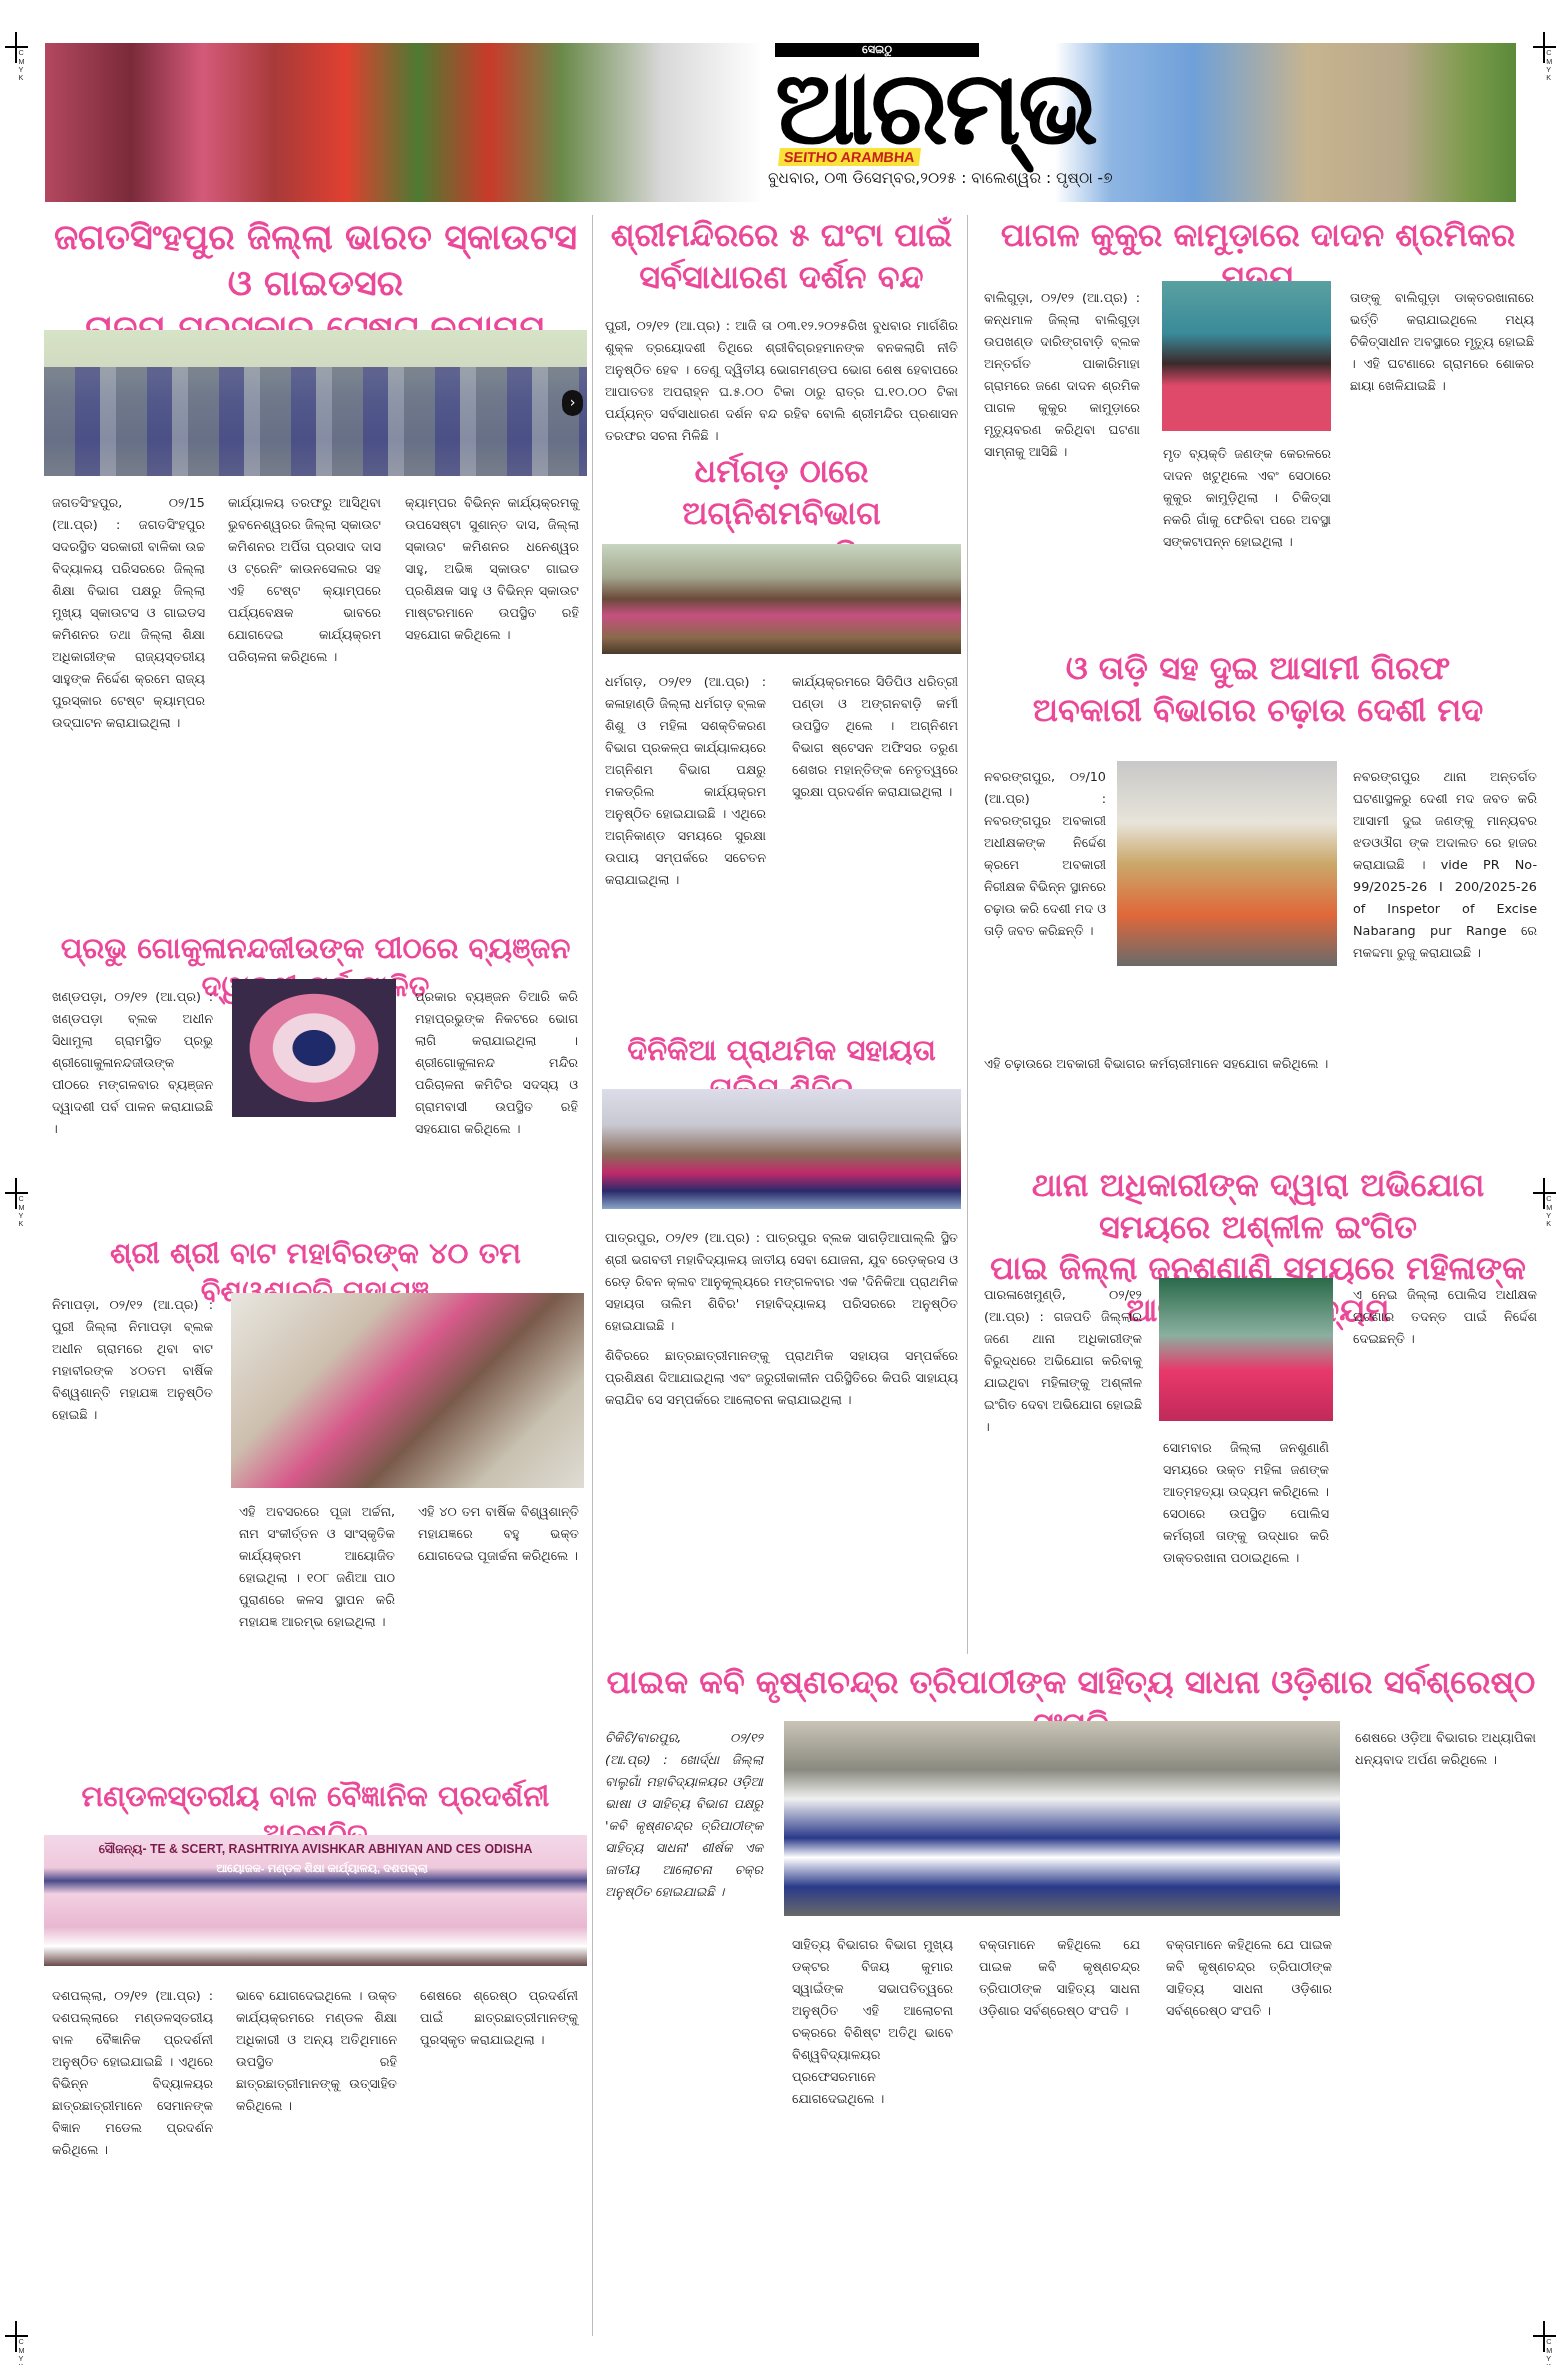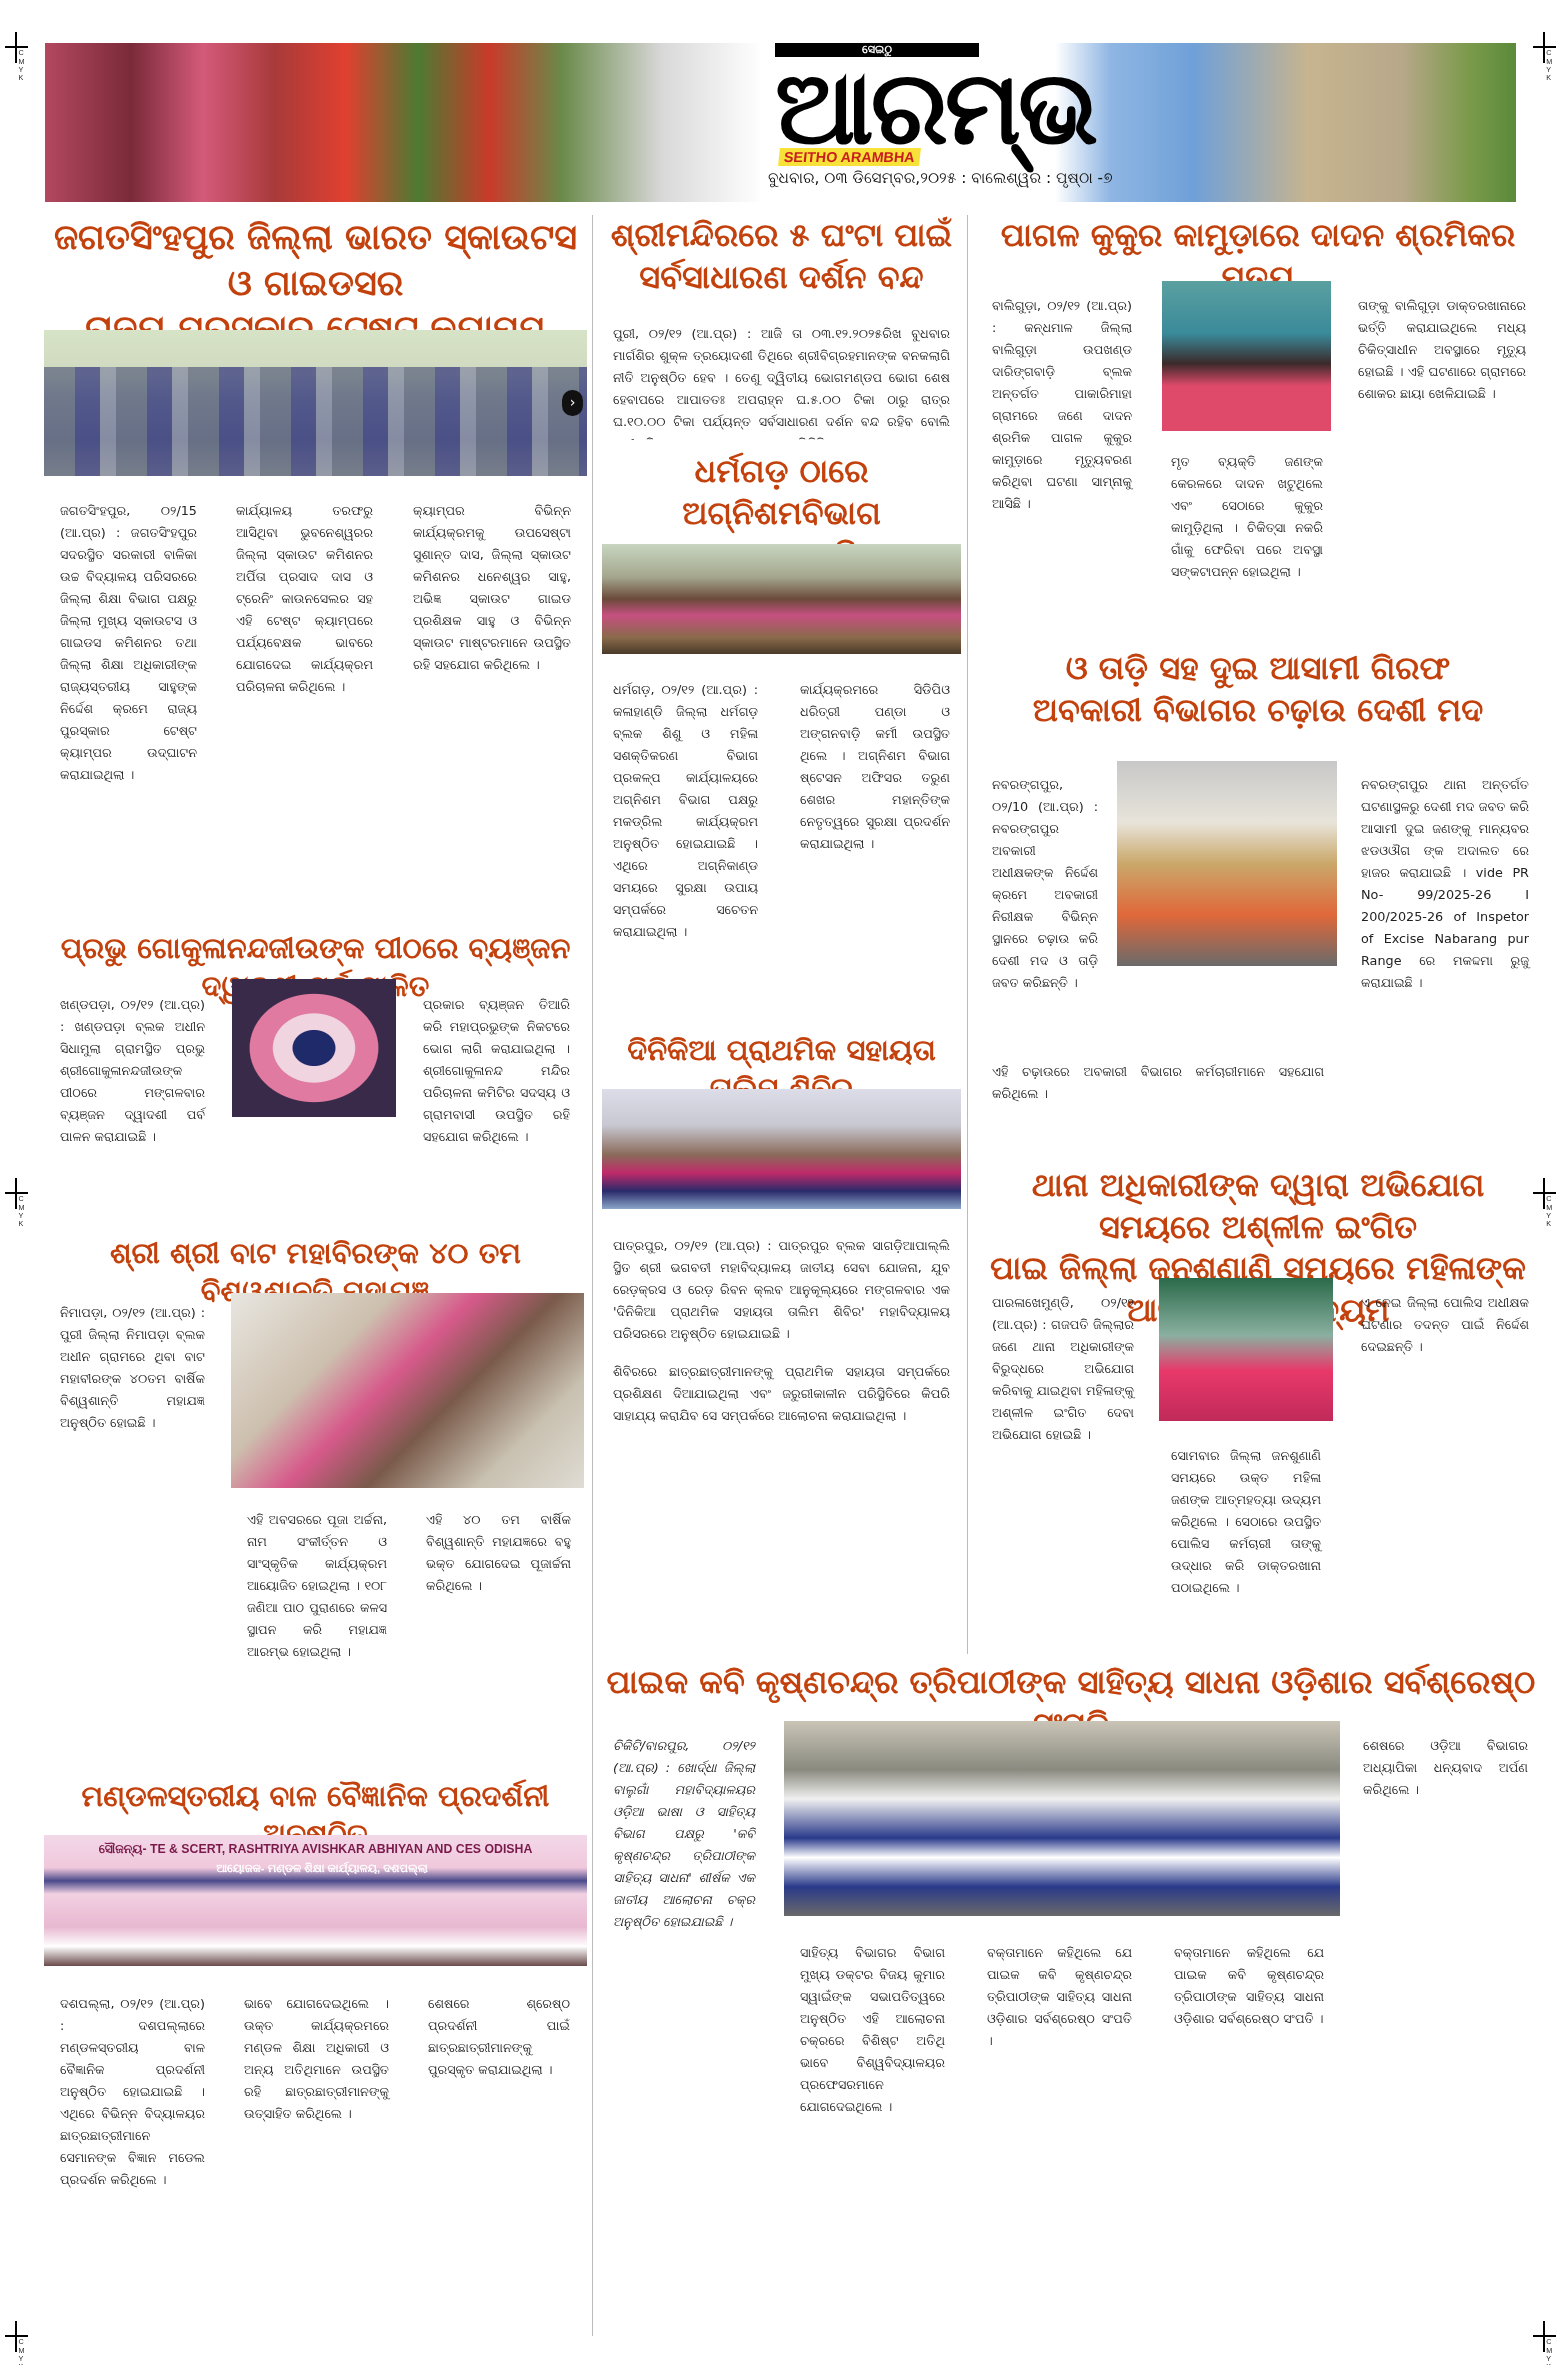--- a/index.html
+++ b/index.html
@@ -17,28 +17,28 @@
     background: linear-gradient(90deg, #b3485f 0%, #7a2a3a 12%, #d45a7a 22%, #a83a3a 32%, #e04030 42%, #4d7a32 52%, #c93a2a 62%, #6a8a4a 72%, #d8d8d8 86%, #ffffff 100%); }
   .band-right { left: 1055px; top: 43px; width: 461px; height: 159px;
     background: linear-gradient(90deg, #ffffff 0%, #8fb6e3 12%, #6fa0d8 30%, #c7b48f 55%, #b8a88a 75%, #7a9a4a 90%, #5a8a3a 100%); }
   .logo-box { left: 775px; top: 43px; width: 241px; height: 149px; }
   .logo-topbar { position: absolute; left: 0; top: 0; width: 204px; height: 14.3px; background: #000; color: #fff; font-size: 11.3px; font-weight: bold; text-align: center; line-height: 14.3px; }
   .logo-main { position: absolute; left: 0; top: 11.3px; width: 215px; font-size: 102px; font-weight: bold; line-height: 108px; letter-spacing: -3.1px; color: #000; }
   .logo-tag { position: absolute; left: 4.1px; top: 105px; background: #f8e23a; color: #c81e1e; font-family: "Liberation Sans", sans-serif; font-weight: bold; font-size: 14.3px; padding: 1px 5.1px; transform: skewX(-6deg); }
   .dateline { left: 768px; top: 169px; width: 287px; font-size: 15.4px; text-align: center; white-space: nowrap; }
 
   
-  .hl { position: absolute; font-weight: bold; text-align: center; color: #c2410c; line-height: 1.3; }
+  .hl { position: absolute; font-weight: bold; text-align: center; color: #ec4899; line-height: 1.3; }
   .hl-xl { font-size: 35px; }
   .hl-l { font-size: 32px; }
   .hl-m { font-size: 29px; }
 
   
   .txt { position: absolute; font-size: 12.8px; line-height: 22px; text-align: justify; color: #222; overflow: hidden; }
-  .txt p { margin: 16px; }
+  .txt p { margin: 8px; }
   .col-rule { position: absolute; width: 1px; background: #bbb; }
 
   
   .photo { position: absolute; overflow: hidden; }
   .ph-scouts { background: linear-gradient(180deg, #d7e3c6 0%, #cfd9c0 30%, #8d97aa 45%, #4d5585 75%, #b9b3a3 100%); }
   .ph-scouts .people { position:absolute; left:0; right:0; bottom:0; height:75%; background: repeating-linear-gradient(90deg, #6b7486 0 31px, #4a4f86 31px 56px, #8f96a8 56px 72px); opacity:.85; }
   .ph-fire { background: linear-gradient(180deg, #c8d5c0 0%, #a4a78e 30%, #6b4a3a 50%, #c65080 65%, #8a6a4a 85%, #4a3a2a 100%); }
   .ph-temple { background: radial-gradient(ellipse at center, #1f2a6a 0 18%, #f0d4e0 19% 35%, #e07aa0 36% 55%, #3a2a4a 56% 100%); }
   .ph-training { background: linear-gradient(180deg, #dcdde8 0%, #c8c8d2 30%, #8a6a5a 55%, #c02a6a 70%, #2a2a6a 85%, #8aa6c8 100%); }
   .ph-yagna { background: linear-gradient(135deg, #e8e6e0 0%, #cdbfae 30%, #d65a8a 45%, #7a5a4a 60%, #c8c0b0 80%, #e0dcd4 100%); }

